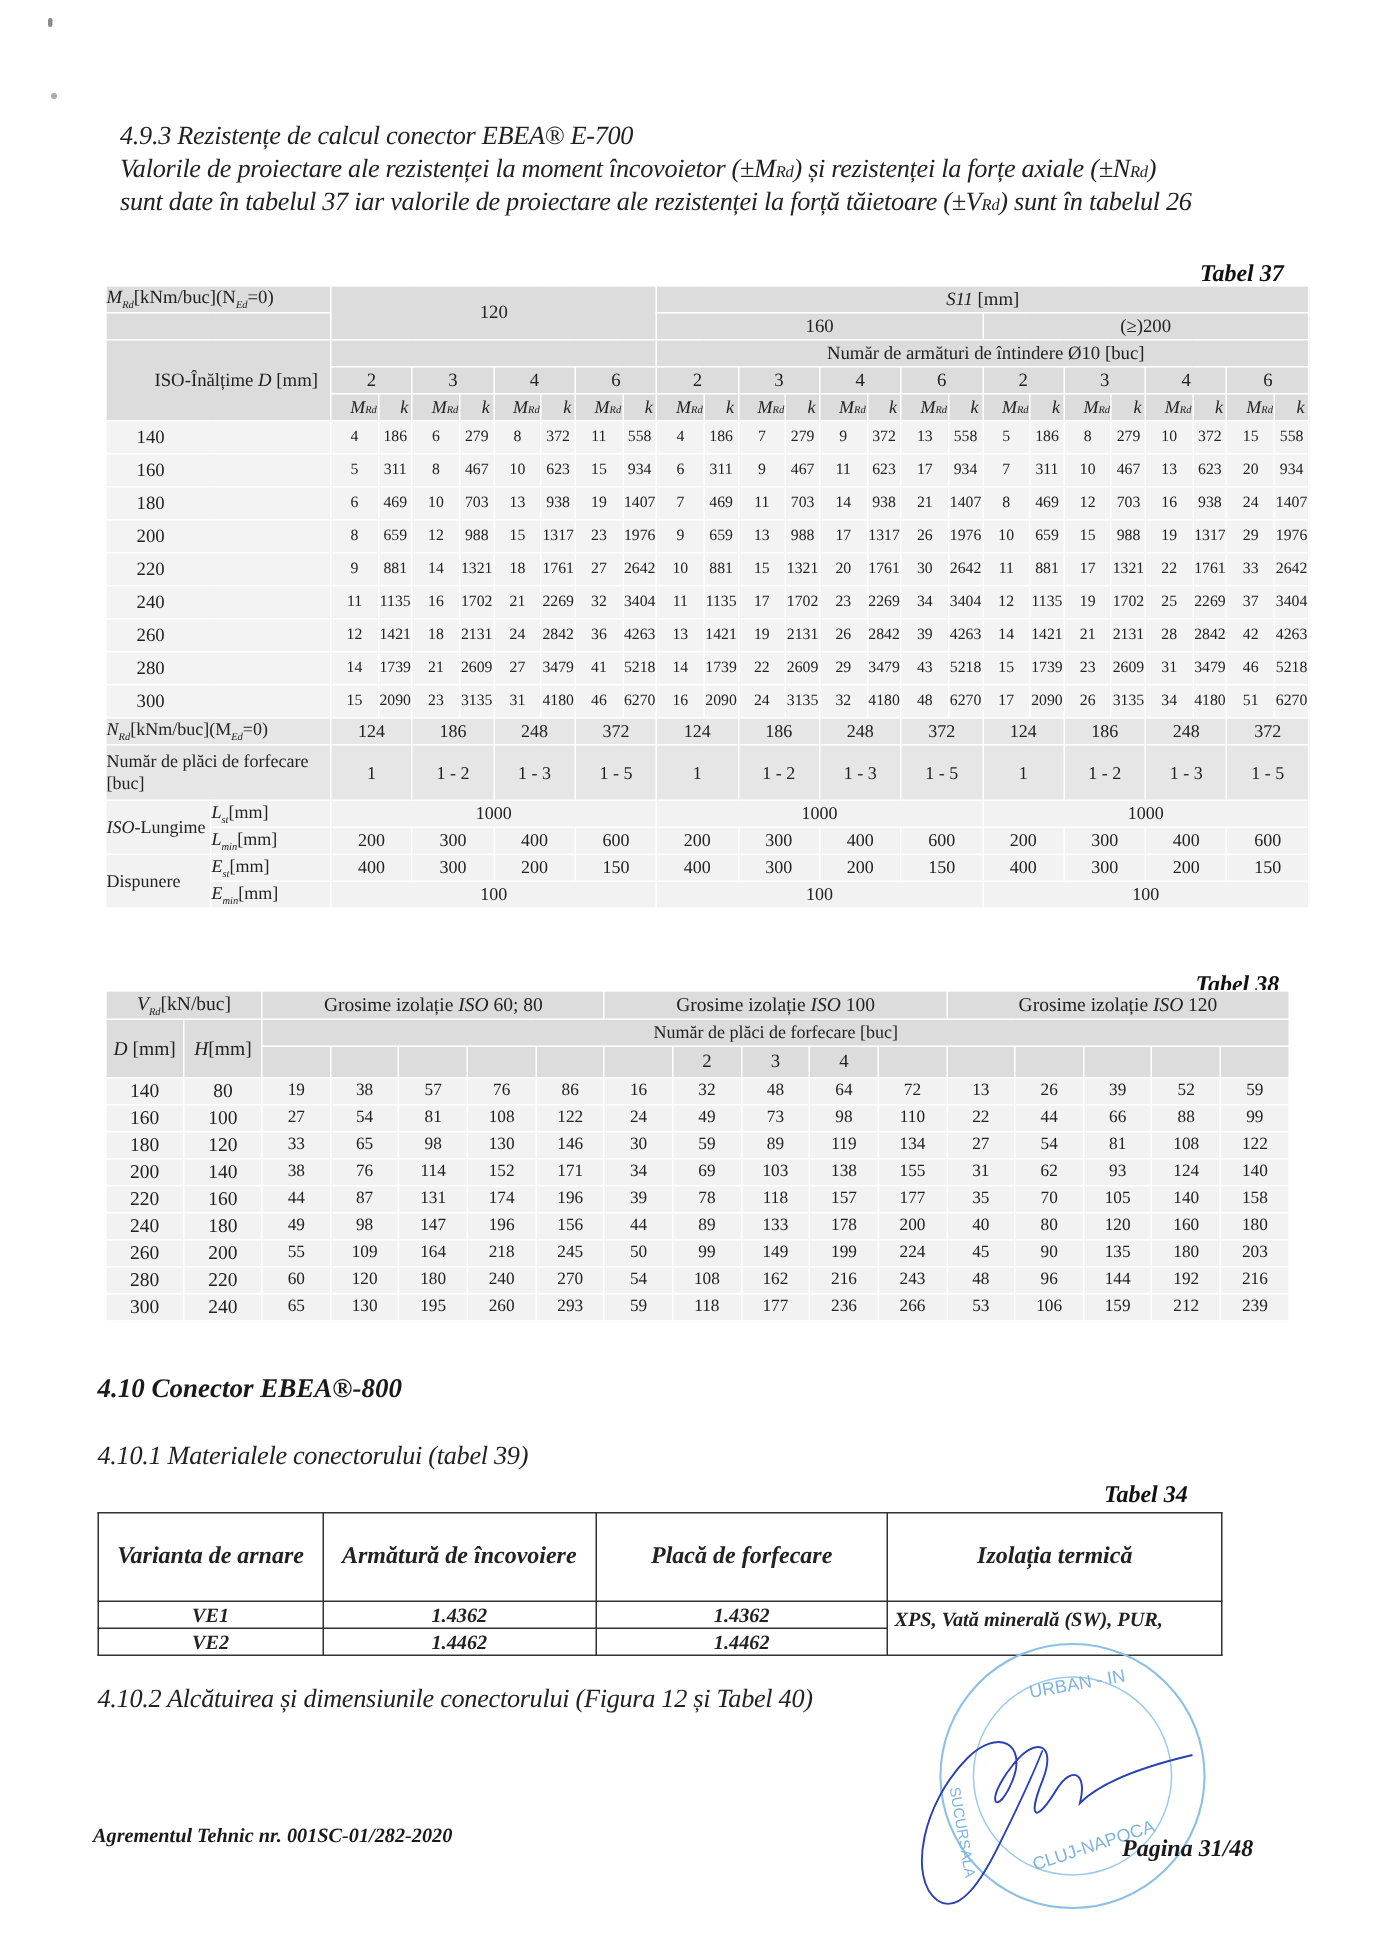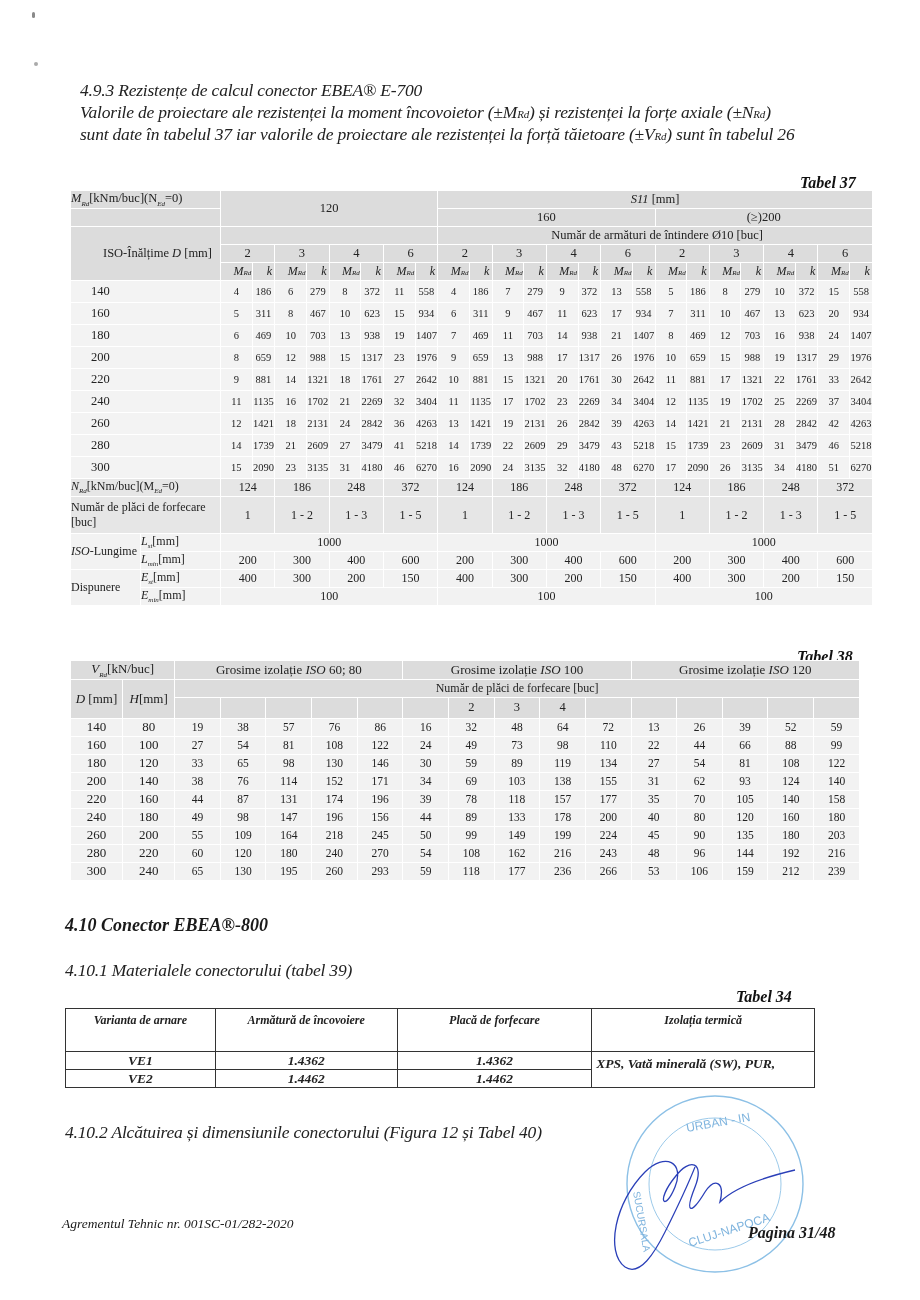--- a/index.html
+++ b/index.html
@@ -30,24 +30,24 @@
   
   #t38 { left: 70px; top: 660px; width: 790px; font-size: 12.5px; background: #f2f2f2; }
   #t38 td { border: 1.5px solid #ffffff; text-align: center; padding: 0; height: 17px; color: #222; }
   #t38 .hdr { background: #dcdcdc; }
   #t38 .v { font-size: 11.5px; }
   #t38 .lead { font-size: 13px; }
 
   
   #t39 { left: 65px; top: 1008px; width: 750px; font-size: 14px; font-style: italic; }
   #t39 td { border: 1px solid #333; text-align: center; padding: 0 4px; color: #222; }
-  #t39 .h { height: 38px; vertical-align: top; padding-top: 4px; font-weight: bold; font-size: 12px; }
+  #t39 .h { height: 38px; vertical-align: top; padding-top: 20px; font-weight: bold; font-size: 16px; }
   #t39 .r { height: 17px; font-size: 13.5px; font-weight: bold; }
 
-  .footer-left { position: absolute; left: 62px; top: 1216px; font-weight: normal; font-style: italic; font-size: 13.5px; }
+  .footer-left { position: absolute; left: 62px; top: 1216px; font-weight: bold; font-style: italic; font-size: 13.5px; }
   .footer-right { position: absolute; left: 748px; top: 1224px; font-weight: bold; font-style: italic; font-size: 16px; }
   .stamp { position: absolute; left: 595px; top: 1092px; width: 230px; height: 210px; pointer-events: none; }
 </style>
 </head>
 <body>
 
 <div class="speck" style="left:32px;top:12px;width:3px;height:6px;"></div>
 <div class="speck" style="left:34px;top:62px;width:4px;height:4px;border-radius:50%;background:#aaa;"></div>
 
 <div class="heading-it" style="top:80px;">4.9.3 Rezistențe de calcul conector EBEA® E-700</div>

